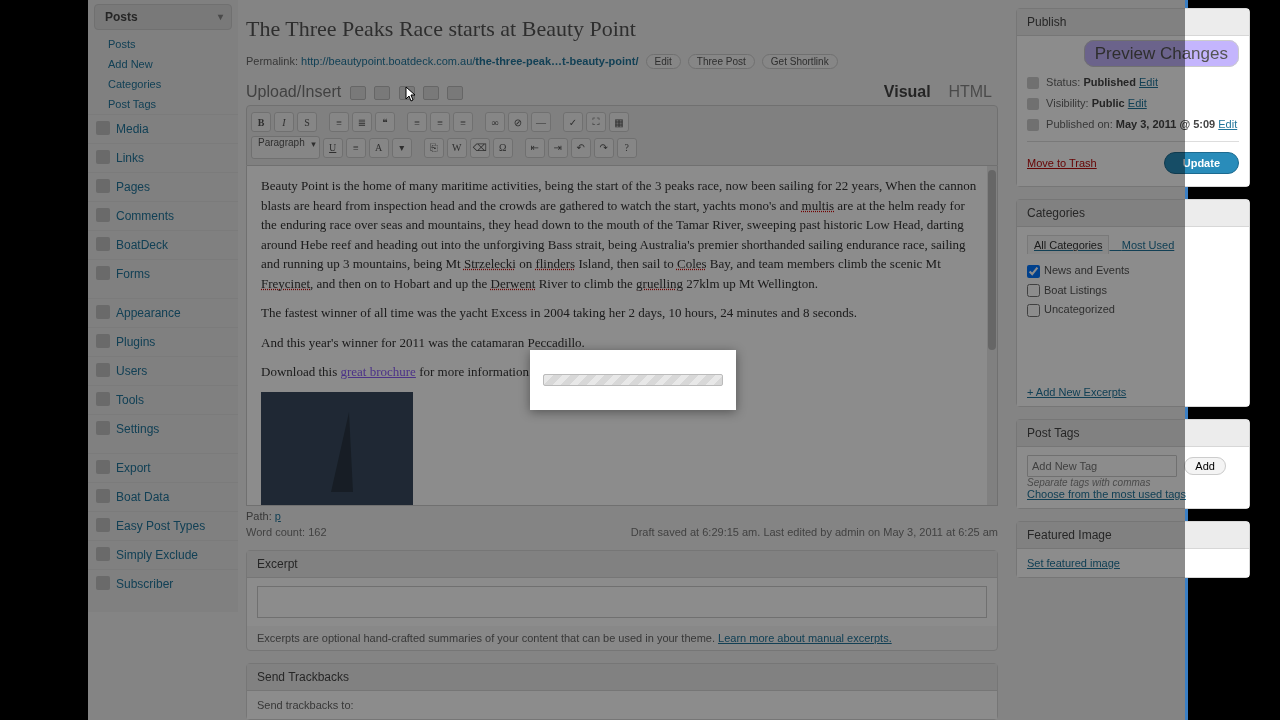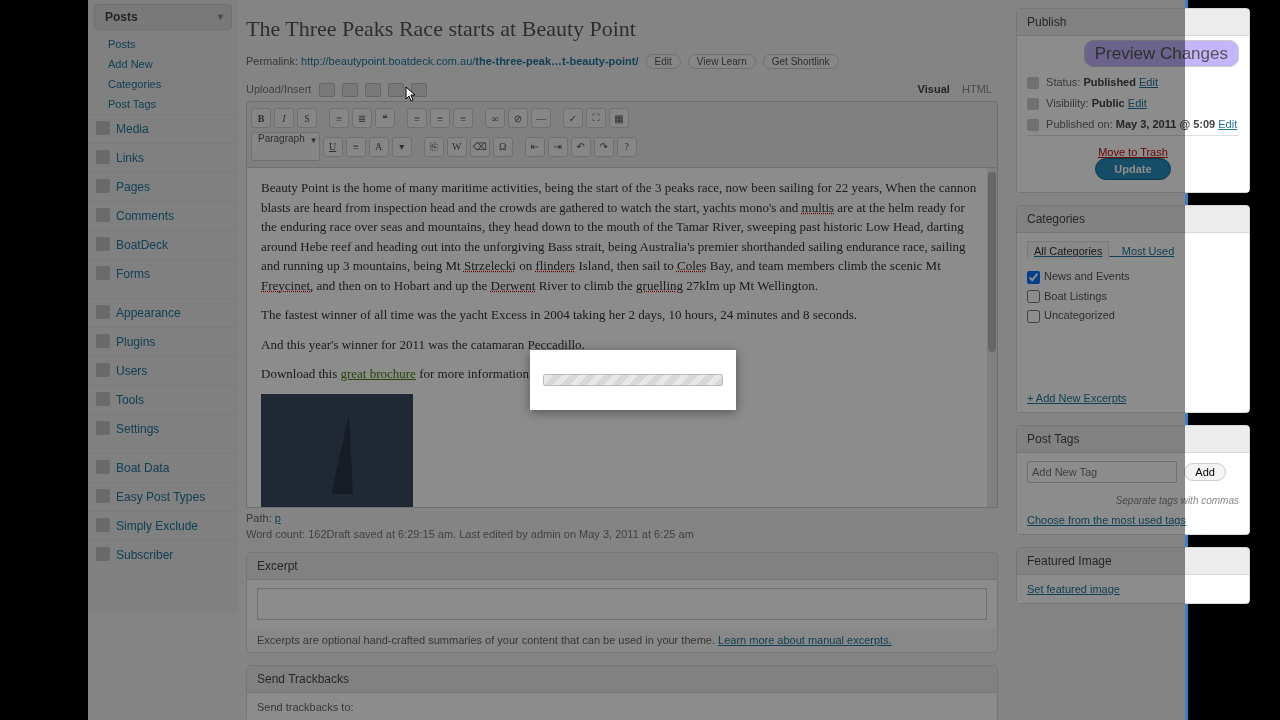--- a/index.html
+++ b/index.html
@@ -90,21 +90,21 @@
   display: inline-block;
   background: #f4f4f4;
   border: 1px solid #ccc;
   border-radius: 10px;
   padding: 1px 8px;
   font-size: 10px;
   color: #555;
   margin-left: 4px;
 }
 .upload-row {
-  font-size: 11px;
+  font-size: 16px;
   color: #777;
   padding: 4px 0;
   position: relative;
 }
 .upload-row .tabs { position: absolute; right: 6px; top: 4px; color: #888; }
 .upload-row .tabs .active { color: #444; font-weight: bold; }
 .media-ico {
   display: inline-block;
   width: 16px; height: 14px;
   background: #ddd;
@@ -126,21 +126,21 @@
   border: 1px solid #ccc;
   border-radius: 3px;
   display: inline-flex;
   align-items: center;
   justify-content: center;
   font-size: 10px;
   color: #555;
   font-family: Georgia, serif;
 }
 .tb-select {
-  height: 29px;
+  height: 23px;
   background: #f5f5f5;
   border: 1px solid #ccc;
   border-radius: 3px;
   padding: 0 14px 0 6px;
   font-size: 10px;
   color: #555;
   position: relative;
 }
 .tb-select::after { content: "▾"; position: absolute; right: 3px; top: 2px; font-size: 9px;}
 .editor {
@@ -151,21 +151,21 @@
   font-family: Georgia, serif;
   font-size: 13px;
   color: #333;
   line-height: 1.5;
   height: 340px;
   overflow: hidden;
   position: relative;
 }
 .editor p { margin-bottom: 10px; }
 .editor .ul { text-decoration: underline; text-decoration-style: dotted; text-decoration-color: #c00;}
-.editor .link { color: #4d7c0f; text-decoration: underline; }
+.editor .link { color: #8b5cf6; text-decoration: underline; }
 .editor-img {
   width: 152px; height: 114px;
   background: #394a5f;
   margin-top: 4px;
   position: relative;
 }
 .editor-img::before {
   content: "";
   position: absolute;
   left: 70px; top: 20px;
@@ -185,21 +185,21 @@
   width: 8px; height: 180px;
   background: #bbb;
   border-radius: 4px;
 }
 .path-row {
   font-size: 11px; color: #666; padding: 4px 0 2px;
 }
 .path-row a { color: #21759b; text-decoration: underline;}
 .meta-row {
   font-size: 11px; color: #777;
-  display: flex; 
+  display: flex; justify-content: space-between;
   padding: 2px 0 12px;
 }
 .metabox {
   border: 1px solid #d7d7d7;
   background: #f7f7f7;
   border-radius: 4px;
   margin-bottom: 12px;
 }
 .metabox-h {
   padding: 6px 10px;
@@ -217,25 +217,24 @@
   width: 250px;
   padding: 8px;
 }
 .pub-row { font-size: 11px; color: #666; padding: 4px 0; position: relative;}
 .pub-row .ico2 { display: inline-block; width: 12px; height: 12px; background: #ccc; border-radius: 2px; margin-right: 4px; vertical-align: middle;}
 .pub-row b { color: #444; }
 .pub-row a { color: #21759b; text-decoration: underline; }
 .pub-actions {
   border-top: 1px solid #ddd;
   padding: 10px 0 4px;
-  margin-top: 0;
+  margin-top: 6px;
   display: flex;
   justify-content: space-between;
   align-items: center;
-  flex-direction: column;
 }
 .trash { color: #bc0b0b; text-decoration: underline; font-size: 11px;}
 .update-btn {
   background: #298cba;
   border: 1px solid #1d6a8f;
   color: #fff;
   border-radius: 12px;
   padding: 4px 18px;
   font-size: 11px;
   font-weight: bold;
@@ -249,22 +248,22 @@
   color: #555;
 }
 .cat-list { padding: 6px 0; }
 .cat-item { font-size: 11px; color: #555; padding: 3px 0;}
 .cat-item input { vertical-align: middle; margin-right: 4px;}
 .cat-tabs { font-size: 11px; color: #21759b; padding: 4px 0; text-decoration: underline;}
 .cat-tabs .active { color: #333; background: #f7f7f7; padding: 3px 6px; border: 1px solid #ddd; border-bottom: none;}
 .cat-add { color: #21759b; text-decoration: underline; font-size: 11px; display: block; margin-top: 60px;}
 .tag-input { width: 150px; height: 22px; border: 1px solid #ccc; border-radius: 1px; padding: 0 4px; font-size: 11px;}
 .add-btn { background: #f4f4f4; border: 1px solid #ccc; border-radius: 10px; padding: 2px 10px; font-size: 11px; margin-left: 4px;}
-.hint { font-size: 10px; font-style: italic; color: #888; margin-top: 12px; text-align: right;}
-.taglink { color: #21759b; text-decoration: underline; font-size: 11px; display: block; margin-top: 8px;}
+.hint { font-size: 10px; font-style: italic; color: #888; margin-top: 0;}
+.taglink { color: #21759b; text-decoration: underline; font-size: 11px; display: block; }
 .textarea {
   width: 100%; height: 32px;
   border: 1px solid #ccc;
   background: #fff;
 }
 .excerpt-note { font-size: 11px; color: #666; padding: 6px 10px;}
 .excerpt-note a { color: #21759b; text-decoration: underline;}
 
 
 .modal {
@@ -318,33 +317,34 @@
     <div class="sidebar-item"><span class="ico"></span><span>Comments</span></div>
     <div class="sidebar-item"><span class="ico"></span><span>BoatDeck</span></div>
     <div class="sidebar-item"><span class="ico"></span><span>Forms</span></div>
     <div style="height:10px"></div>
     <div class="sidebar-item"><span class="ico"></span><span>Appearance</span></div>
     <div class="sidebar-item"><span class="ico"></span><span>Plugins</span></div>
     <div class="sidebar-item"><span class="ico"></span><span>Users</span></div>
     <div class="sidebar-item"><span class="ico"></span><span>Tools</span></div>
     <div class="sidebar-item"><span class="ico"></span><span>Settings</span></div>
     <div style="height:10px"></div>
+    <div class="sidebar-item"><span class="ico"></span><span>Export</span></div>
     <div class="sidebar-item"><span class="ico"></span><span>Boat Data</span></div>
     <div class="sidebar-item"><span class="ico"></span><span>Easy Post Types</span></div>
     <div class="sidebar-item"><span class="ico"></span><span>Simply Exclude</span></div>
     <div class="sidebar-item"><span class="ico"></span><span>Subscriber</span></div>
   </div>
 
   <div class="main">
     <div class="title">The Three Peaks Race starts at Beauty Point</div>
     <div class="permalink">
       <span>Permalink:</span>
       <a><span>http://beautypoint.boatdeck.com.au/</span><b>the-three-peak…t-beauty-point/</b></a>
       <span class="btn-sm">Edit</span>
-      <span class="btn-sm">View Learn</span>
+      <span class="btn-sm">Three Post</span>
       <span class="btn-sm">Get Shortlink</span>
     </div>
 
     <div class="upload-row">
       <span>Upload/Insert</span>
       <span class="media-ico"></span>
       <span class="media-ico"></span>
       <span class="media-ico"></span>
       <span class="media-ico"></span>
       <span class="media-ico"></span>

